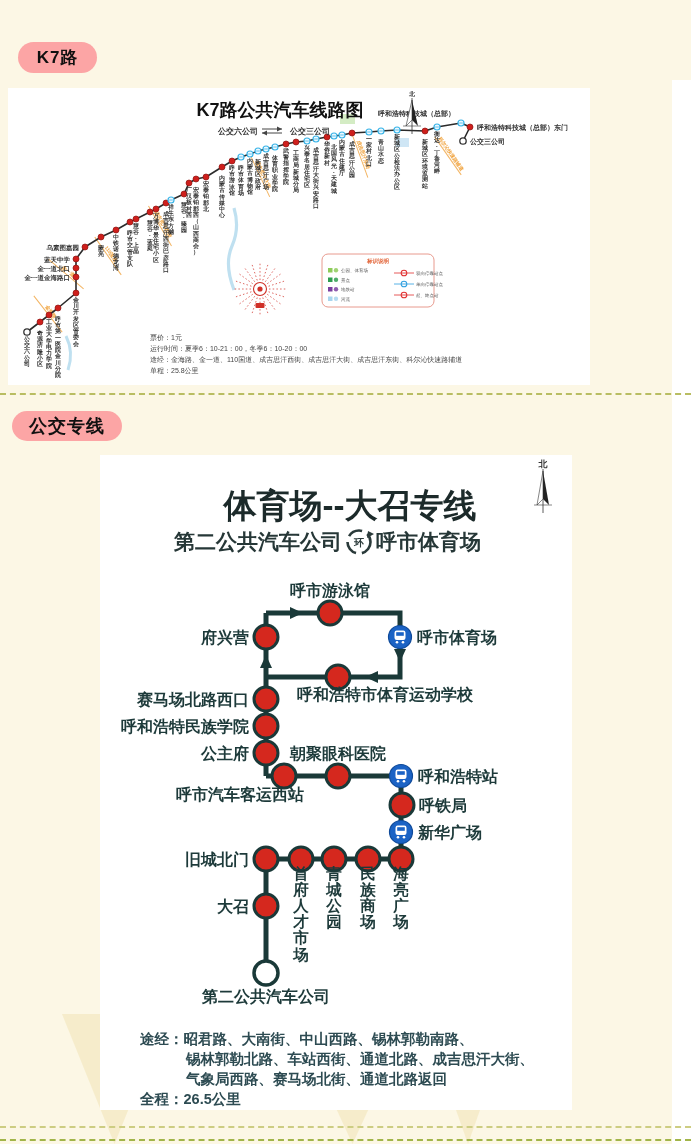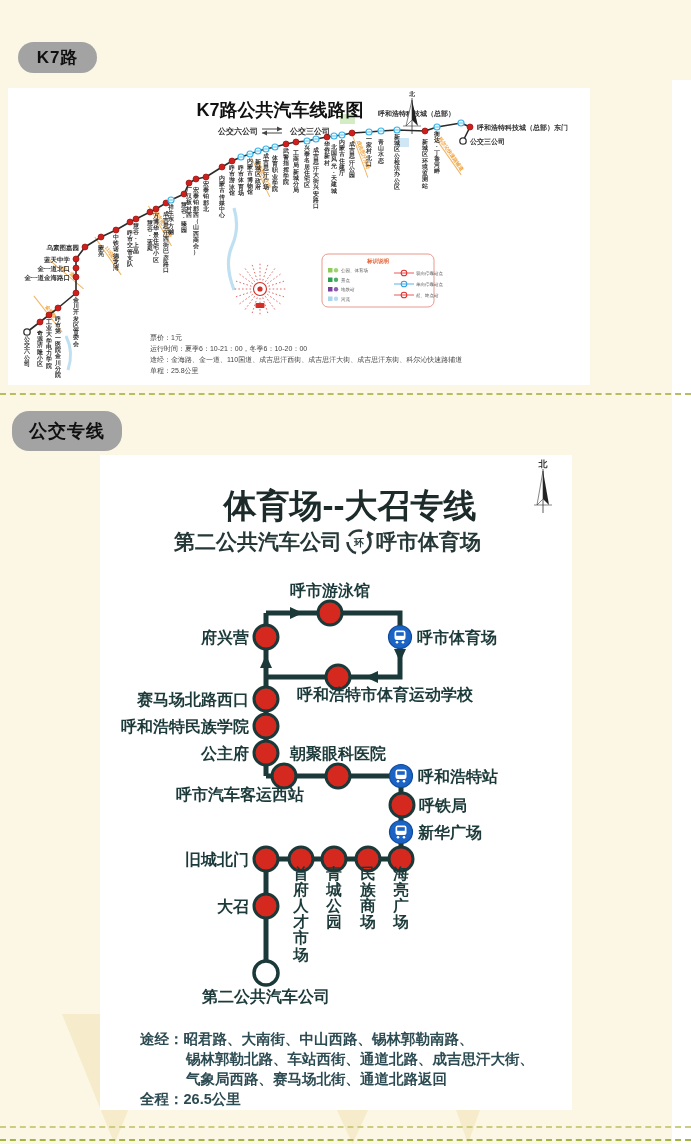--- a/index.html
+++ b/index.html
@@ -4,21 +4,21 @@
 <style>
   html,body{margin:0;padding:0;}
   body{
     width:691px;height:1144px;position:relative;overflow:hidden;
     background:#fcf7e5;
     font-family:"Liberation Sans","DejaVu Sans",sans-serif;
   }
   .deco{position:absolute;background:#f3e7bd;opacity:.65;clip-path:polygon(0 0,100% 0,50% 100%);}
   .right-strip{position:absolute;left:672px;top:80px;width:19px;height:1064px;background:#ffffff;}
   .tag-pill{
-    position:absolute;background:#a3a3a3;color:#101010;font-weight:bold;
+    position:absolute;background:#fca5a5;color:#101010;font-weight:bold;
     font-size:17px;display:flex;align-items:center;justify-content:center;
     border-radius:17px;letter-spacing:1px;
   }
   .panel{position:absolute;background:#ffffff;}
   .panel svg{display:block;}
   .dash-line{position:absolute;left:0;width:691px;height:0;border-top:2px dashed #b9bd62;}
   text{font-family:"Liberation Sans","DejaVu Sans",sans-serif;}
 </style>
 </head>
 <body>
@@ -237,21 +237,21 @@
         <text x="142" y="252" font-size="7" fill="#444" text-anchor="start" font-weight="400">票价：1元</text>
         <text x="142" y="263" font-size="7" fill="#444" text-anchor="start" font-weight="400">运行时间：夏季6：10-21：00，冬季6：10-20：00</text>
         <text x="142" y="274" font-size="7" fill="#444" text-anchor="start" font-weight="400">途经：金海路、金一道、110国道、成吉思汗西街、成吉思汗大街、成吉思汗东街、科尔沁快速路辅道</text>
         <text x="142" y="285" font-size="7" fill="#444" text-anchor="start" font-weight="400">单程：25.8公里</text>
       </svg>
     </div>
 </div>
 
 <div class="dash-line" style="top:393px;"></div>
 
-<div class="tag-pill" style="left:12px;top:411px;width:110px;height:40px;font-size:18px;">公交专线</div>
+<div class="tag-pill" style="left:12px;top:411px;width:110px;height:30px;font-size:18px;">公交专线</div>
 
 <div class="panel" style="left:100px;top:455px;width:472px;height:655px;">
   <div id="special-svg-host">
       <svg width="472" height="655" viewBox="0 0 472 655">
         <text x="250" y="62" font-size="33" fill="#1c2a2a" text-anchor="middle" font-weight="700">体育场--大召专线</text>
         <text x="242" y="94" font-size="21" fill="#263737" text-anchor="end" font-weight="700">第二公共汽车公司</text>
         <text x="276" y="94" font-size="21" fill="#263737" text-anchor="start" font-weight="700">呼市体育场</text>
         <g>
           <circle cx="259" cy="87" r="11.5" fill="none" stroke="#2a3a3a" stroke-width="2.6" stroke-dasharray="15 6"></circle>
           <polygon points="268,76 274,79 267,83" fill="#2a3a3a"></polygon>

